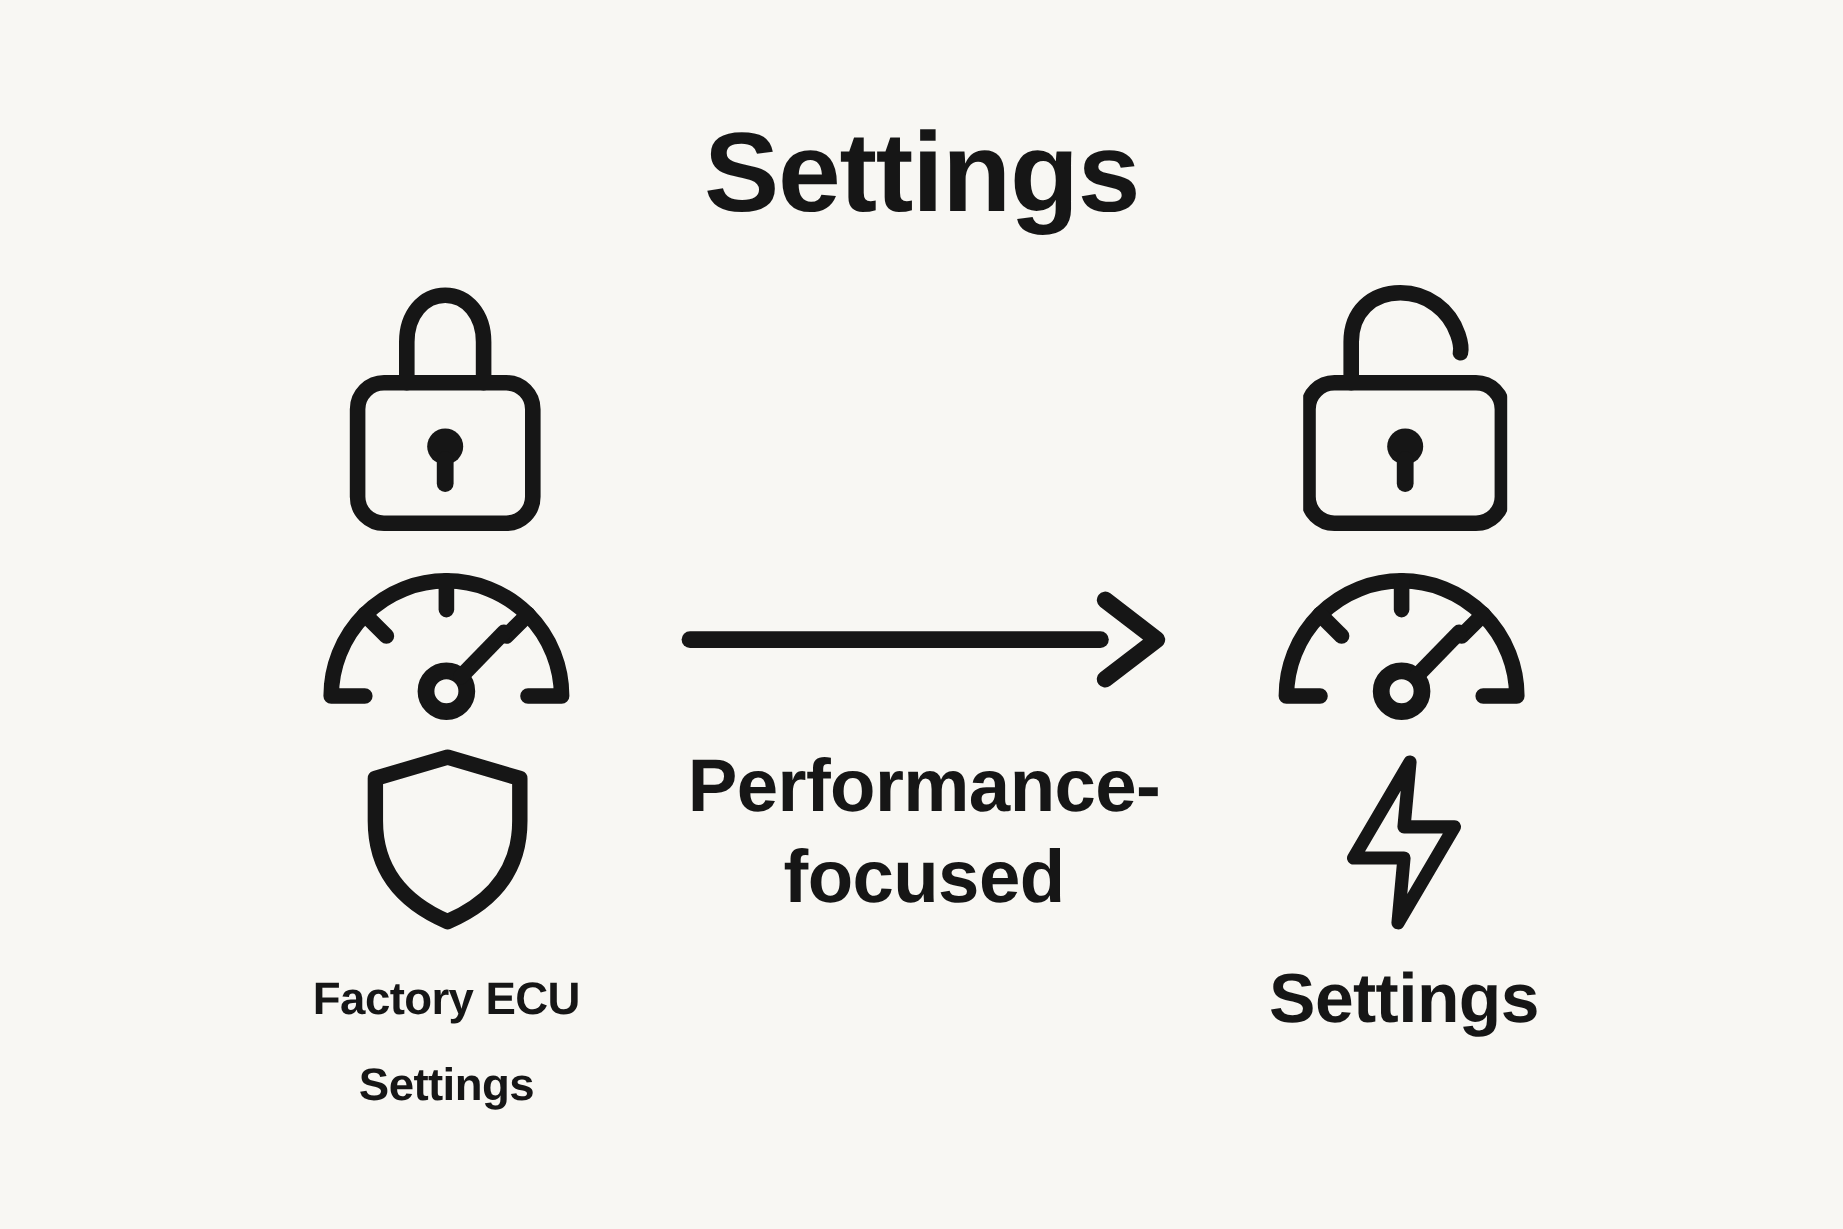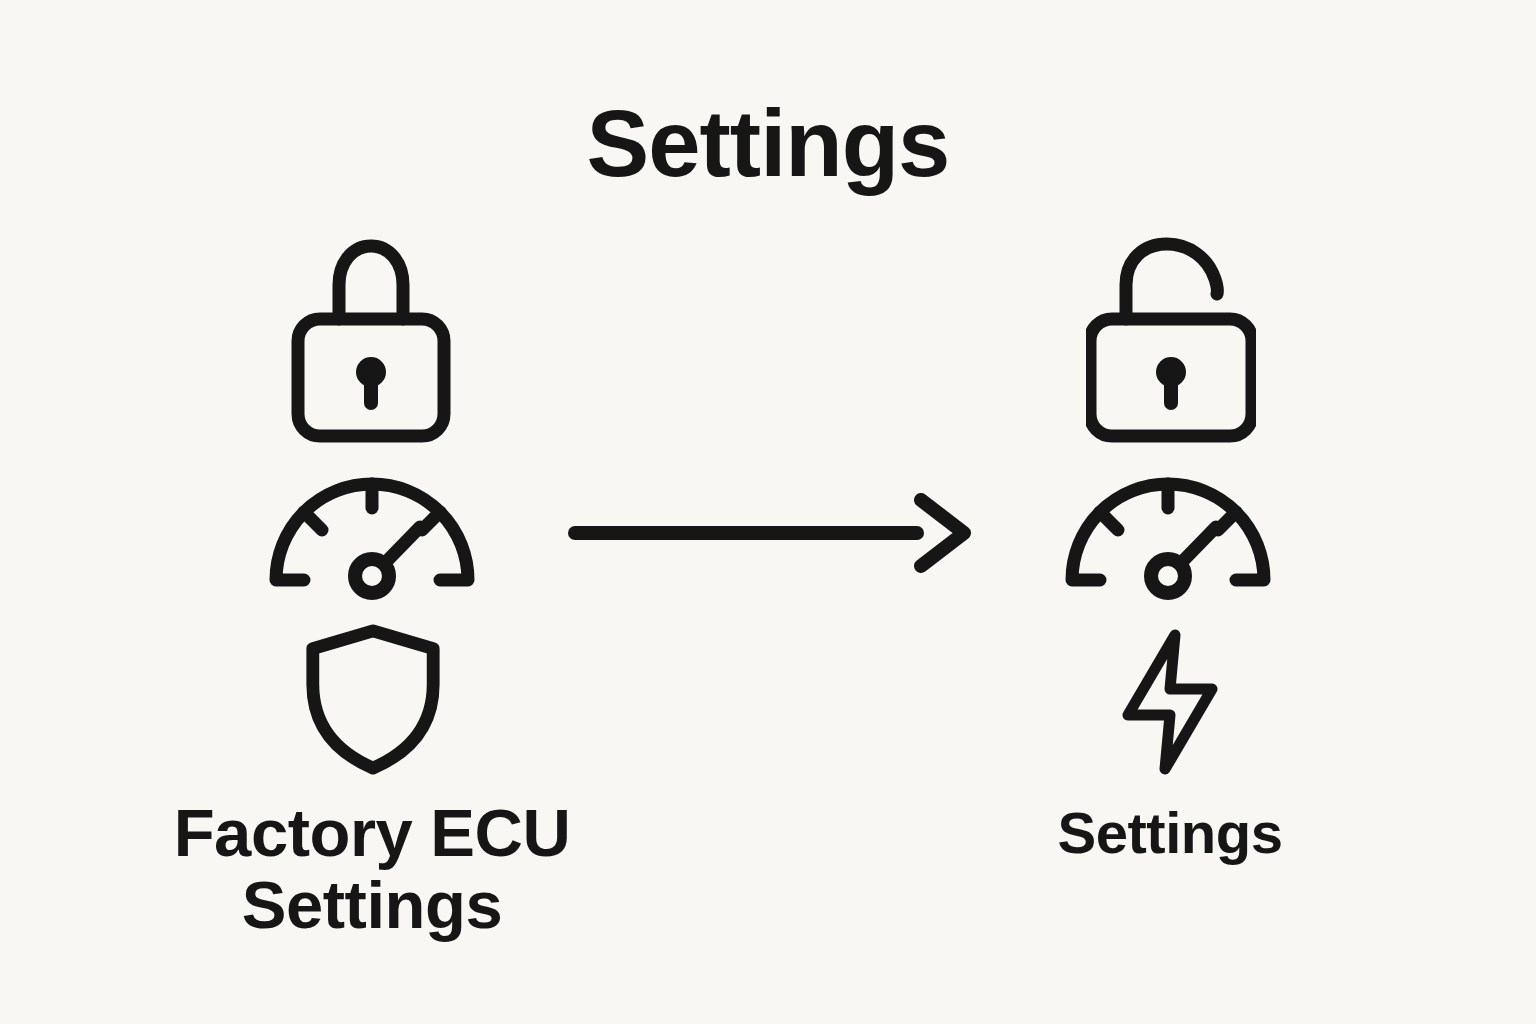--- a/index.html
+++ b/index.html
@@ -44,21 +44,21 @@
   .bolt         { left: 1114px; top: 622px; width: 112px; height: 160px; }
 
   .caption {
     position: absolute;
     font-weight: 700;
     text-align: center;
     letter-spacing: -0.5px;
   }
   .caption-left {
     left: 172px; top: 797px; width: 400px;
-    font-size: 67px; line-height: 72px;
+    font-size: 38px; line-height: 72px;
   }
   .caption-mid {
     left: 558px; top: 618px; width: 424px;
     font-size: 62px; line-height: 76px;
   }
   .caption-right {
     left: 970px; top: 797px; width: 400px;
     font-size: 58px; line-height: 72px;
   }
   .stroke {
@@ -108,20 +108,22 @@
   </div>
 
   <div class="icon arrow">
     <svg viewBox="0 0 410 82" xmlns="http://www.w3.org/2000/svg">
       <path class="stroke" d="M10 41 H352" style="stroke-width:14"></path>
       <path class="stroke" d="M356 8 L399 41 L356 74" style="stroke-width:14"></path>
     </svg>
   </div>
 
   <div class="caption caption-mid">
+    <div>Performance-</div>
+    <div>focused</div>
   </div>
 
   <div class="icon lock-open">
     <svg viewBox="0 0 170 210" xmlns="http://www.w3.org/2000/svg">
       <path class="stroke" d="M40 86 V52 C40 27 57 11 81 11 C103 11 122 25 129 46 C131 52 132 57 131 61"></path>
       <rect class="stroke" x="4" y="86" width="162" height="117" rx="22"></rect>
       <circle cx="85" cy="139" r="15" fill="currentColor"></circle>
       <path class="stroke" d="M85 150 V170" style="stroke-width:14"></path>
     </svg>
   </div>

